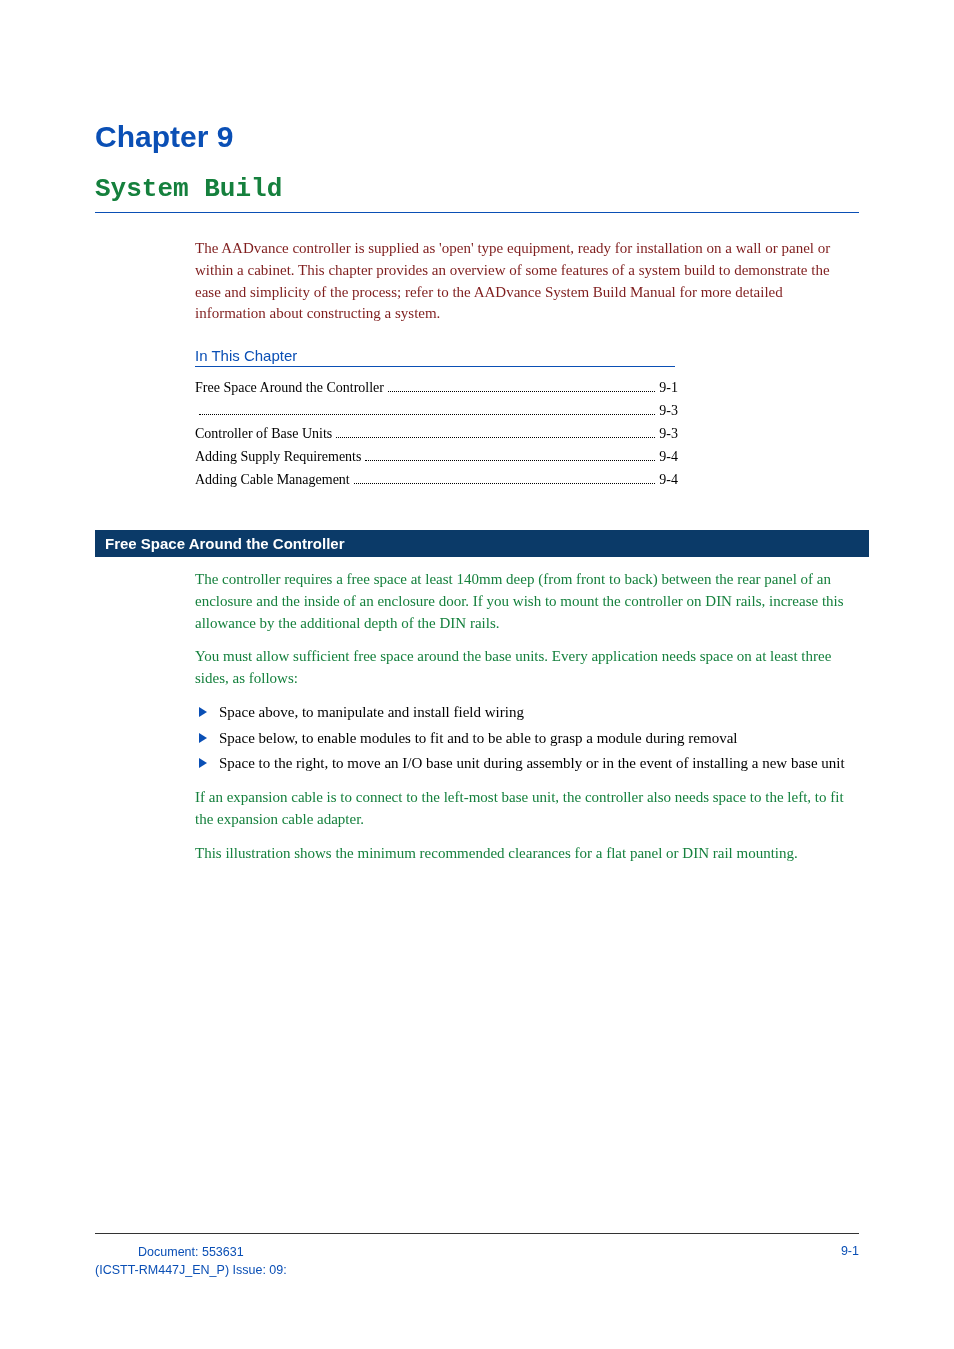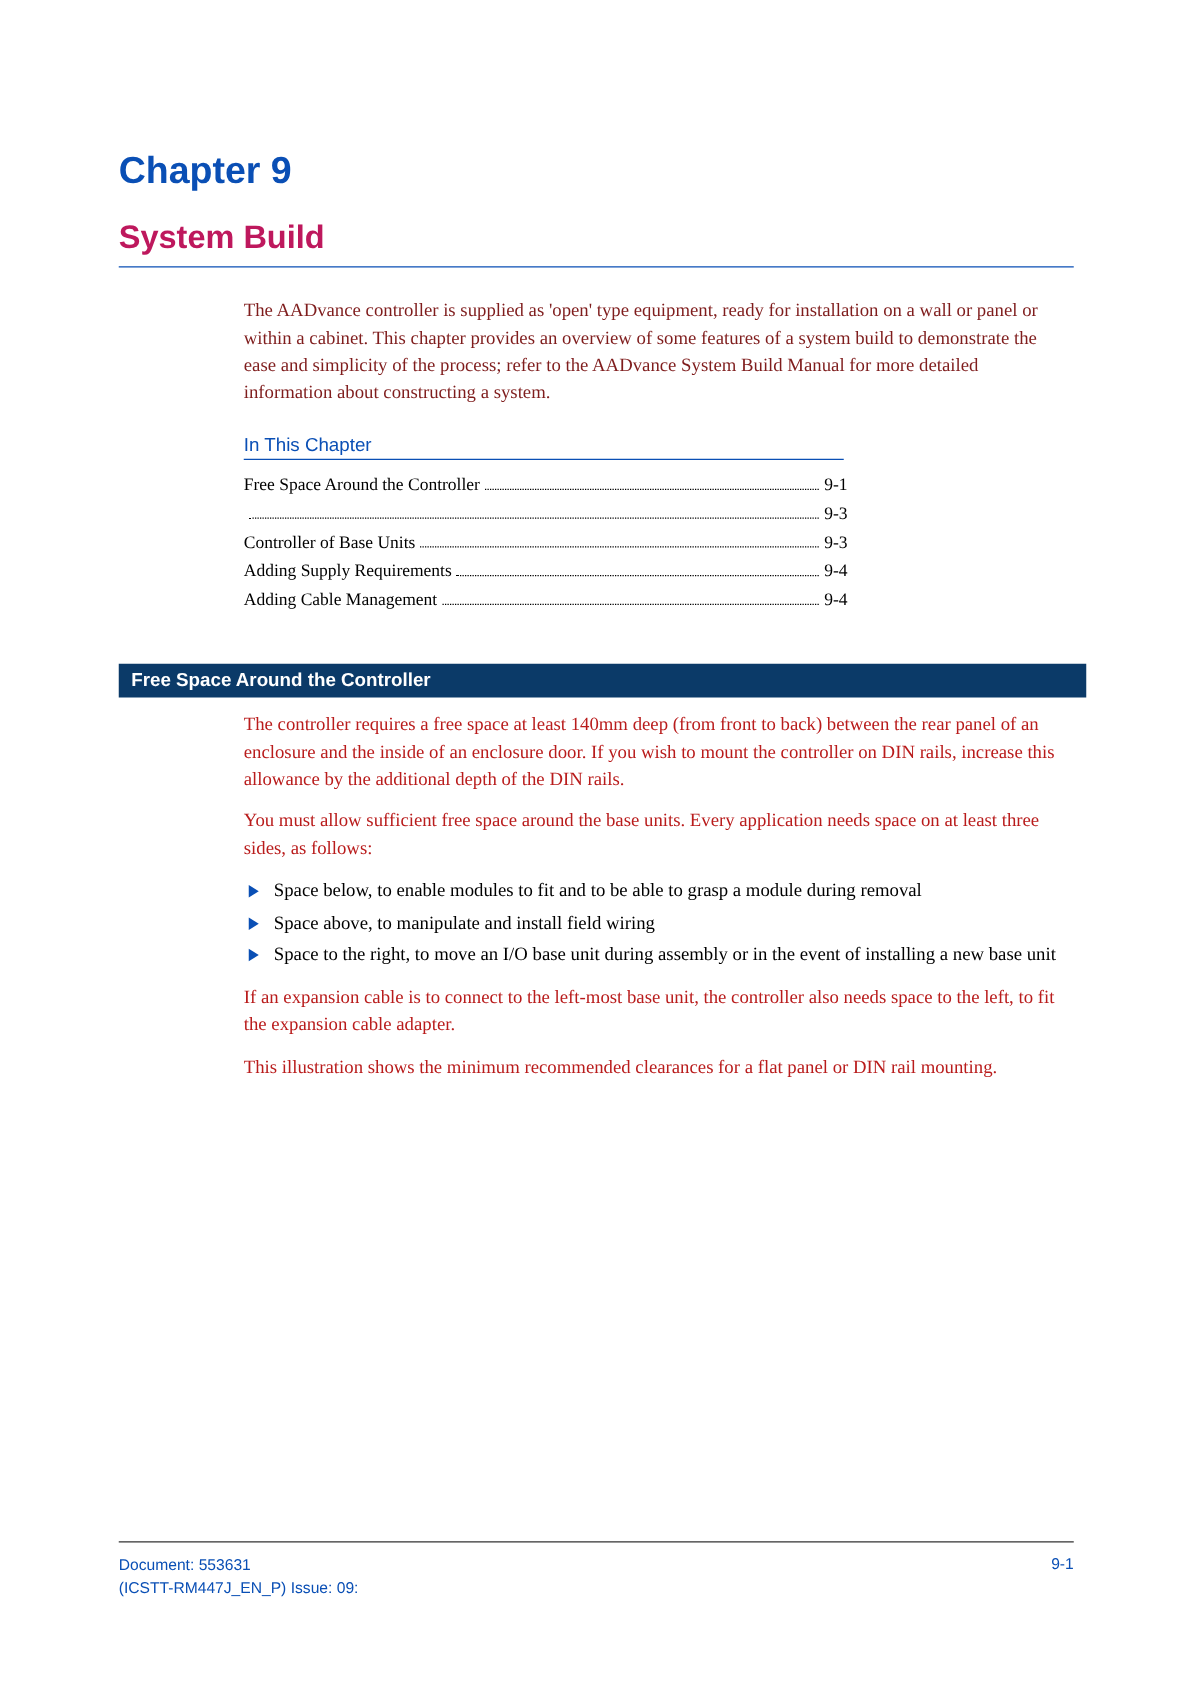--- a/index.html
+++ b/index.html
@@ -16,22 +16,22 @@
       padding: 120px 95px 0 95px;
     }
     .chapter-label {
       color: #0a4fb5;
       font-family: Arial, Helvetica, sans-serif;
       font-weight: bold;
       font-size: 30px;
       margin-bottom: 20px;
     }
     .chapter-title {
-      color: #be185d;
-      font-family: Liberation Sans, sans-serif;
+      color: #15803d;
+      font-family: Liberation Mono, monospace;
       font-weight: bold;
       font-size: 26px;
       margin-bottom: 8px;
     }
     .title-rule {
       border: none;
       border-top: 1px solid #0a4fb5;
       margin-bottom: 25px;
     }
     .intro-para {
@@ -87,21 +87,21 @@
       margin-left: 0;
       margin-right: -10px;
       margin-top: 40px;
       margin-bottom: 12px;
     }
     .body-para {
       margin-left: 100px;
       margin-right: 5px;
       font-size: 15px;
       line-height: 1.45;
-      color: #b91c1c;
+      color: #15803d;
       margin-bottom: 12px;
     }
     .bullet-list {
       margin-left: 100px;
       margin-right: 5px;
       list-style: none;
       font-size: 15px;
       line-height: 1.45;
       color: #000;
       margin-bottom: 12px;
@@ -133,20 +133,21 @@
     .footer {
       position: absolute;
       bottom: 70px;
       left: 95px;
       right: 95px;
       font-family: Arial, Helvetica, sans-serif;
       font-size: 12.5px;
       color: #0a4fb5;
       display: flex;
       justify-content: space-between;
+      text-align: center;
     }
     .footer-left div {
       line-height: 1.4;
     }
   </style>
 </head>
 <body>
 
 <div class="chapter-label">Chapter 9</div>
 
@@ -183,22 +184,22 @@
     <span class="toc-page">9-4</span>
   </div>
 </div>
 
 <div class="section-bar">Free Space Around the Controller</div>
 
 <p class="body-para">The controller requires a free space at least 140mm deep (from front to back) between the rear panel of an enclosure and the inside of an enclosure door. If you wish to mount the controller on DIN rails, increase this allowance by the additional depth of the DIN rails.</p>
 <p class="body-para">You must allow sufficient free space around the base units. Every application needs space on at least three sides, as follows:</p>
 
 <ul class="bullet-list">
+  <li>Space above, to manipulate and install field wiring</li>
   <li>Space below, to enable modules to fit and to be able to grasp a module during removal</li>
-  <li>Space above, to manipulate and install field wiring</li>
   <li>Space to the right, to move an I/O base unit during assembly or in the event of installing a new base unit</li>
 </ul>
 
 <p class="body-para">If an expansion cable is to connect to the left-most base unit, the controller also needs space to the left, to fit the expansion cable adapter.</p>
 <p class="body-para">This illustration shows the minimum recommended clearances for a flat panel or DIN rail mounting.</p>
 
 <hr class="footer-rule">
 
 <div class="footer">
   <div class="footer-left">

